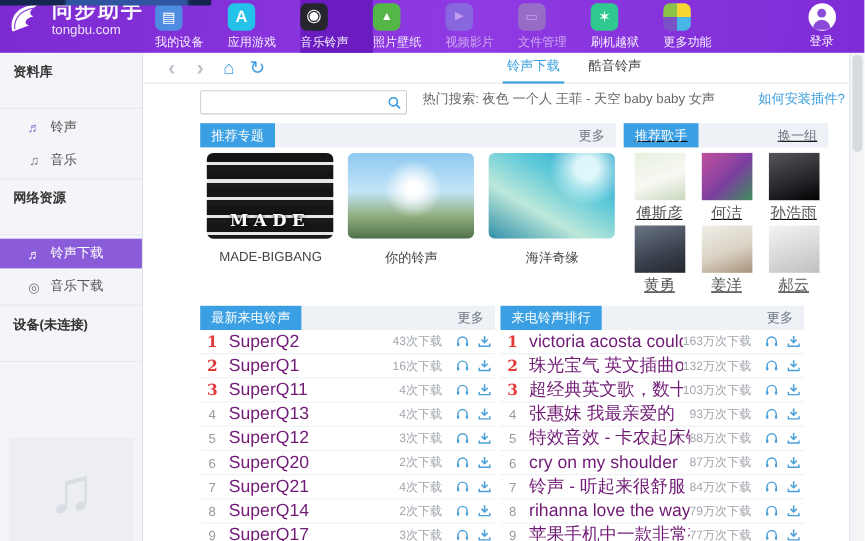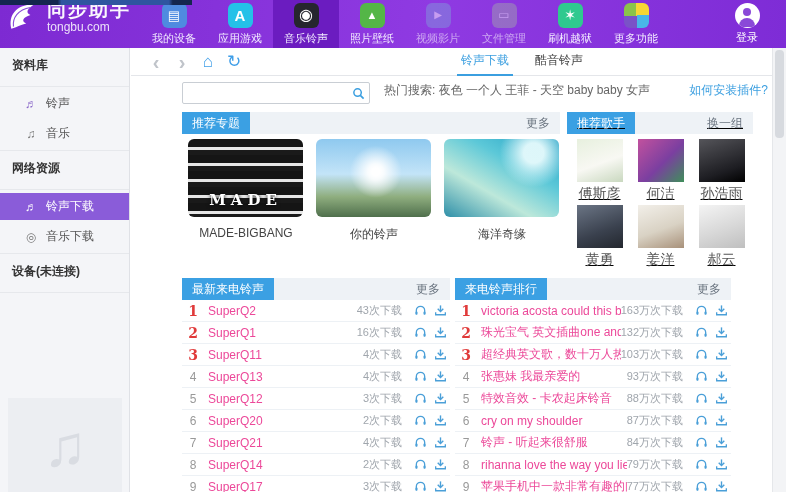--- a/index.html
+++ b/index.html
@@ -10,21 +10,21 @@
   .header { position:absolute; top:0; left:0; width:786px; height:48px;
     background:linear-gradient(95deg,#7d2ad2 0%,#8f3ae2 55%,#7e2cd6 100%);
     display:flex; align-items:stretch; z-index:5; }
   .titlebar-artifact { position:absolute; top:0; left:0; width:192px; height:5px;
     background:linear-gradient(90deg,#14264f 0%,#14264f 30%,#2f55a0 32%,#2f55a0 88%,#14264f 90%); }
   .logo { display:flex; align-items:flex-start; gap:7px; padding:0 10px 0 6px; min-width:128px; }
   .logo svg { width:34px; height:34px; }
   .logo-text .t1 { font-size:19px; font-weight:bold; color:rgba(255,255,255,.96); letter-spacing:2px; line-height:20px;}
   .logo-text .t2 { font-size:12px; color:rgba(255,255,255,.85); }
   .nav { display:flex; }
-  .nav-item { width:66px; display:flex; flex-direction:column; align-items:center; justify-content:center;
+  .nav-item { width:66px; display:flex; flex-direction:column; justify-content:center;
     color:#f3ecff; font-size:11px; cursor:pointer; gap:3px; }
   .nav-item.active { background:#6b1cc0; }
   .nav-item.dimmed .nav-icon { opacity:.5; }
   .nav-item.dimmed .nav-label { color:rgba(255,255,255,.55); }
   .nav-icon { width:25px; height:25px; border-radius:6px; display:flex; align-items:center; justify-content:center;
     color:#fff; font-size:13px; line-height:1; }
   .device-icon { background:#4f8be0; } .device-icon::before{content:"▤";}
   .appstore-icon { background:#24c1e8; } .appstore-icon::before{content:"A";font-weight:bold;font-size:15px;}
   .music-record-icon { background:#26262e; } .music-record-icon::before{content:"◉";font-size:16px;}
   .photo-icon { background:#54b647; } .photo-icon::before{content:"▲";font-size:11px;}
@@ -36,21 +36,21 @@
     justify-content:center; gap:2px; color:#fff; font-size:11px; cursor:pointer; width:54px; }
   .avatar { width:25px; height:25px; border-radius:50%; background:#fff; position:relative; overflow:hidden; }
   .avatar::before { content:""; position:absolute; top:5px; left:50%; transform:translateX(-50%);
     width:8px; height:8px; border-radius:50%; background:#8a49d8; }
   .avatar::after { content:""; position:absolute; top:15px; left:50%; transform:translateX(-50%);
     width:16px; height:9px; border-radius:8px 8px 0 0; background:#8a49d8; }
 
   
   .sidebar { position:absolute; top:48px; left:0; width:130px; bottom:0; background:#f4f5f8;
     border-right:1px solid #dfe1e6; }
-  .sb-title { font-weight:bold; font-size:12px; color:#333; padding:9px 12px 12px;
+  .sb-title { font-weight:bold; font-size:12px; color:#333; padding:9px 12px 24px;
     border-bottom:1px solid #e6e8ec; border-top:1px solid #e6e8ec; background:#f4f5f8; }
   .sb-title:first-child { border-top:none; }
   .sb-item { height:27px; display:flex; align-items:center; gap:8px; padding-left:24px;
     color:#555; font-size:12px; cursor:pointer; margin:3px 0; }
   .sb-item.active { background:#8a5cd9; color:#fff; }
   .sb-icon { width:14px; text-align:center; font-size:12px; color:#8a68c9; }
   .sb-item.active .sb-icon { color:#fff; }
   .ringtone-icon::before{content:"♬";} .music-note-icon::before{content:"♫";color:#777;}
   .ringtone-download-icon::before{content:"♬";} .music-download-icon::before{content:"◎";color:#777;}
   .sb-placeholder { position:absolute; left:8px; right:7px; top:350px; bottom:0; background:#eceef2;
@@ -106,21 +106,21 @@
   .sp-4 { background:linear-gradient(160deg,#6b7585,#3a414e 60%,#23272e); }
   .sp-5 { background:linear-gradient(160deg,#f4f4f4,#d8d8d8 55%,#bfbfbf); }
   .singer-name { font-size:14px; color:#555; margin-top:3px; }
 
   .tables { display:flex; padding:7px 0 0 51px; gap:5px; }
   .rt-table.left { width:268px; }
   .rt-table.right { width:276px; }
   .rt-row { height:22px; display:flex; align-items:center; border-bottom:1px solid #edf1f5; }
   .rt-rank { width:22px; text-align:center; color:#999; font-size:12px; flex:none; }
   .rt-rank.top { color:#e03a3a; font-weight:bold; font-size:14px; font-family:"DejaVu Serif",serif; }
-  .rt-name { flex:1; color:#ec4899; font-size:12px; margin-left:4px; white-space:nowrap; overflow:hidden; }
+  .rt-name { flex:1; color:#701a75; font-size:16px; margin-left:4px; white-space:nowrap; overflow:hidden; }
   .rt-count { color:#a0a6ad; font-size:11px; margin-right:8px; white-space:nowrap; }
   .rt-ic { width:20px; display:flex; align-items:center; justify-content:center; cursor:pointer; flex:none; }
 
   .scrollbar { position:absolute; top:0; right:0; bottom:0; width:14px; background:#f3f4f6;
     border-left:1px solid #e5e7ea; }
   .scroll-thumb { margin:2px; height:88px; background:#d7dadf; border-radius:4px; }
 </style>
 </head>
 <body>
 

